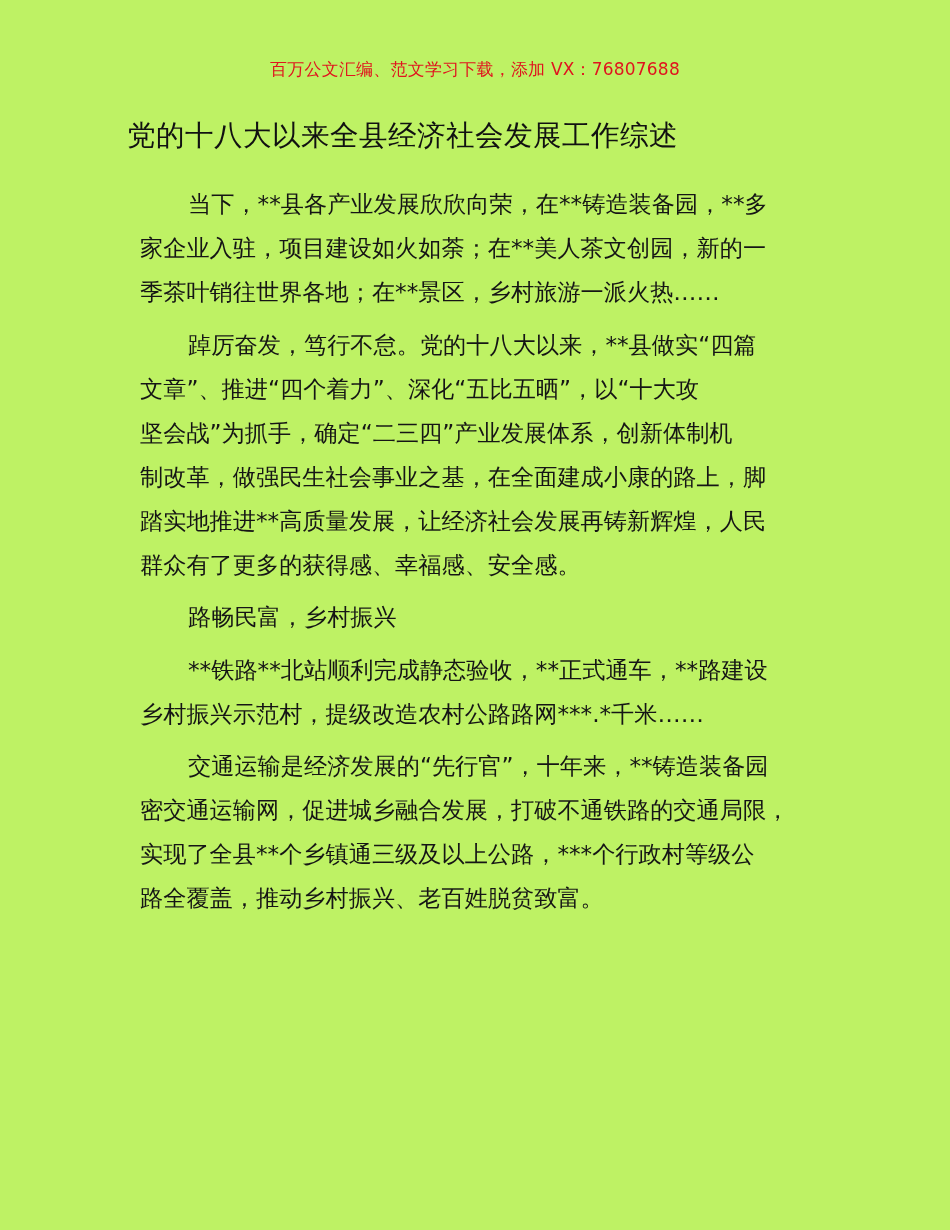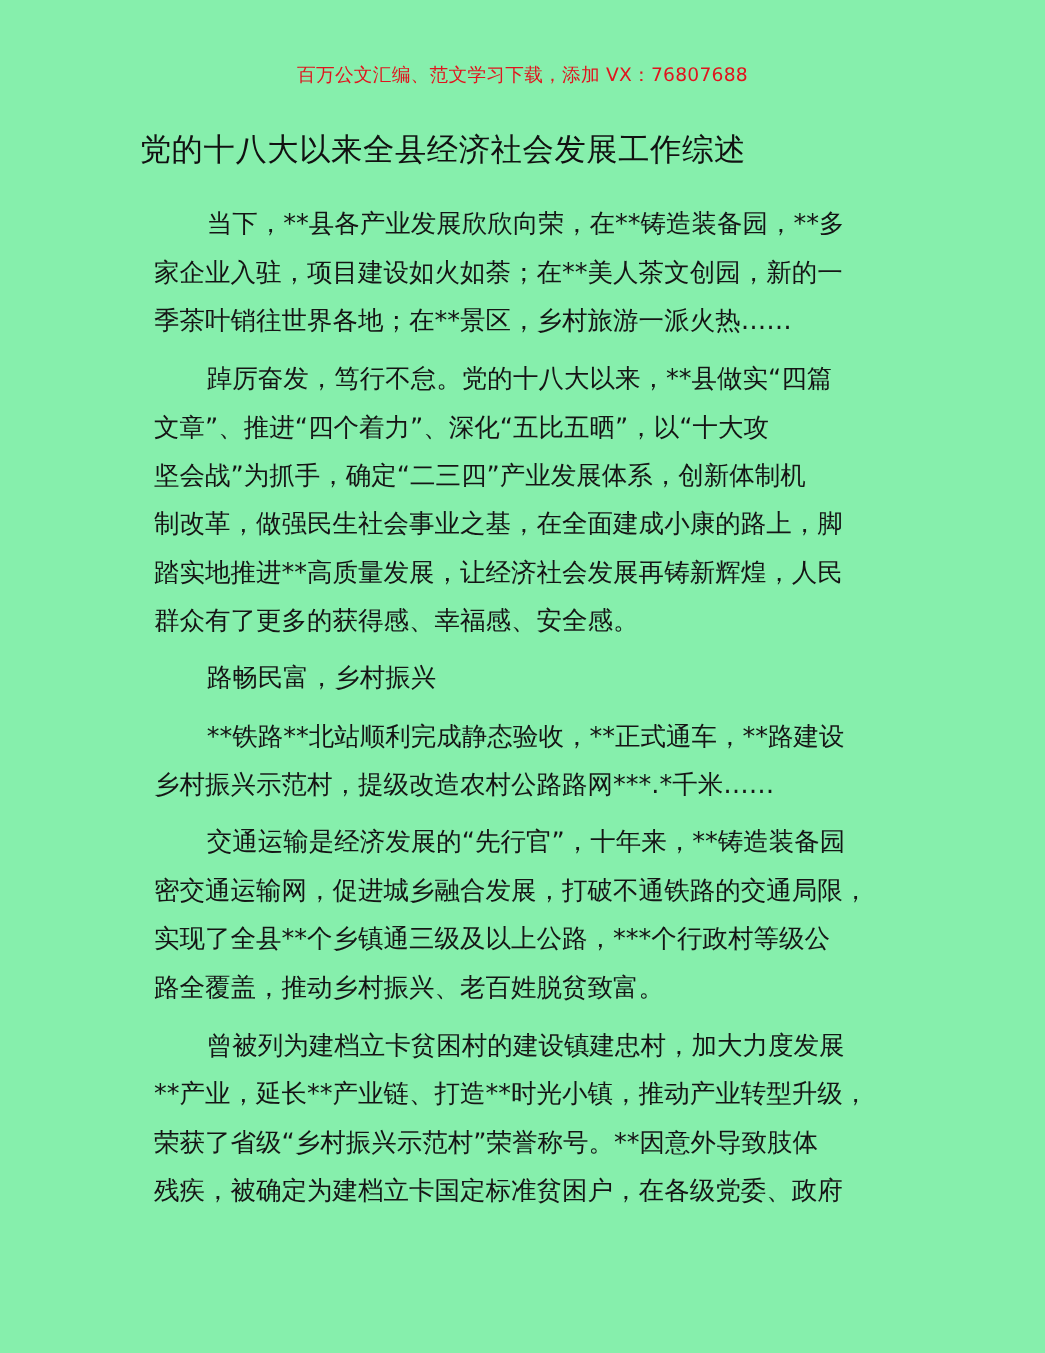--- a/index.html
+++ b/index.html
@@ -12,21 +12,21 @@
       height: 1230px;
       position: relative;
       overflow: hidden;
       font-family: "DejaVu Sans", "Liberation Sans", sans-serif;
       color: #1a1a1a;
     }
     .page {
       position: absolute;
       left: 0; top: 0;
       width: 950px; height: 1230px;
-      background: #86efac;
+      background: #bef264;
       text-decoration: underline;
     }
     .watermark {
       position: absolute;
       top: 56px;
       left: 0;
       width: 950px;
       text-align: center;
       font-size: 17px;
       line-height: 26px;
@@ -108,21 +108,15 @@
       <span class="line">乡村振兴示范村，提级改造农村公路路网***.*千米……</span>
     </div>
 
     <div class="para lines">
       <span class="line first">交通运输是经济发展的“先行官”，十年来，**铸造装备园</span>
       <span class="line">密交通运输网，促进城乡融合发展，打破不通铁路的交通局限，</span>
       <span class="line">实现了全县**个乡镇通三级及以上公路，***个行政村等级公</span>
       <span class="line">路全覆盖，推动乡村振兴、老百姓脱贫致富。</span>
     </div>
 
-    <div class="para lines">
-      <span class="line first">曾被列为建档立卡贫困村的建设镇建忠村，加大力度发展</span>
-      <span class="line">**产业，延长**产业链、打造**时光小镇，推动产业转型升级，</span>
-      <span class="line">荣获了省级“乡村振兴示范村”荣誉称号。**因意外导致肢体</span>
-      <span class="line">残疾，被确定为建档立卡国定标准贫困户，在各级党委、政府</span>
-    </div>
 
   </div>
 </div>
 
 </body></html>

